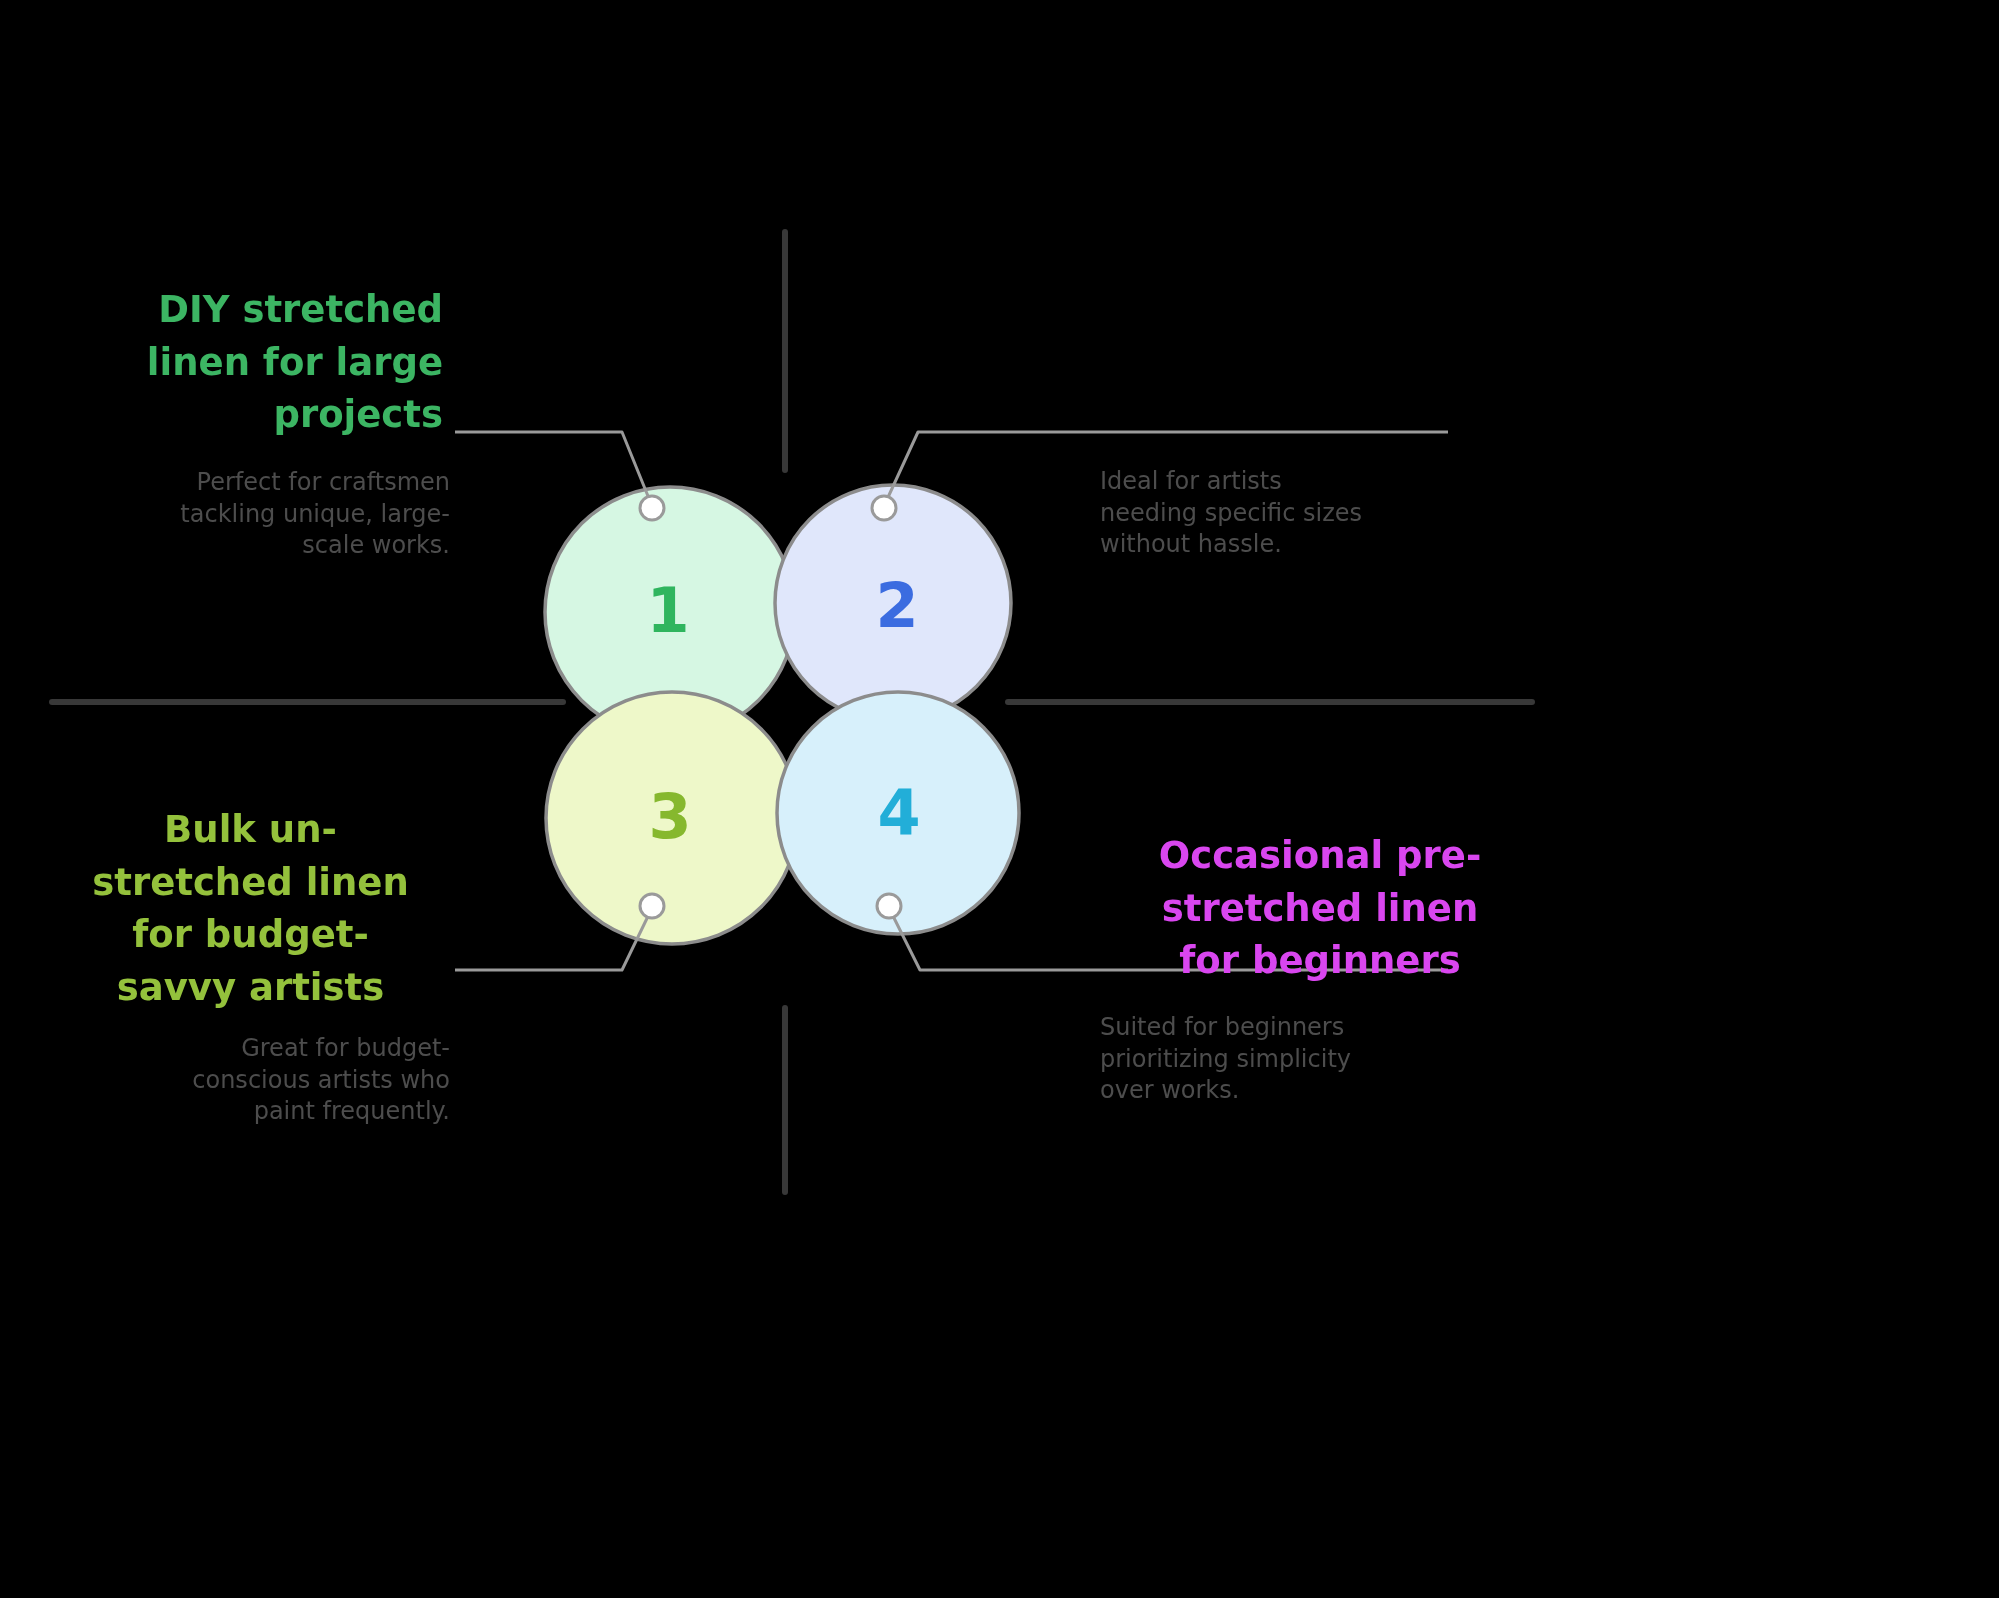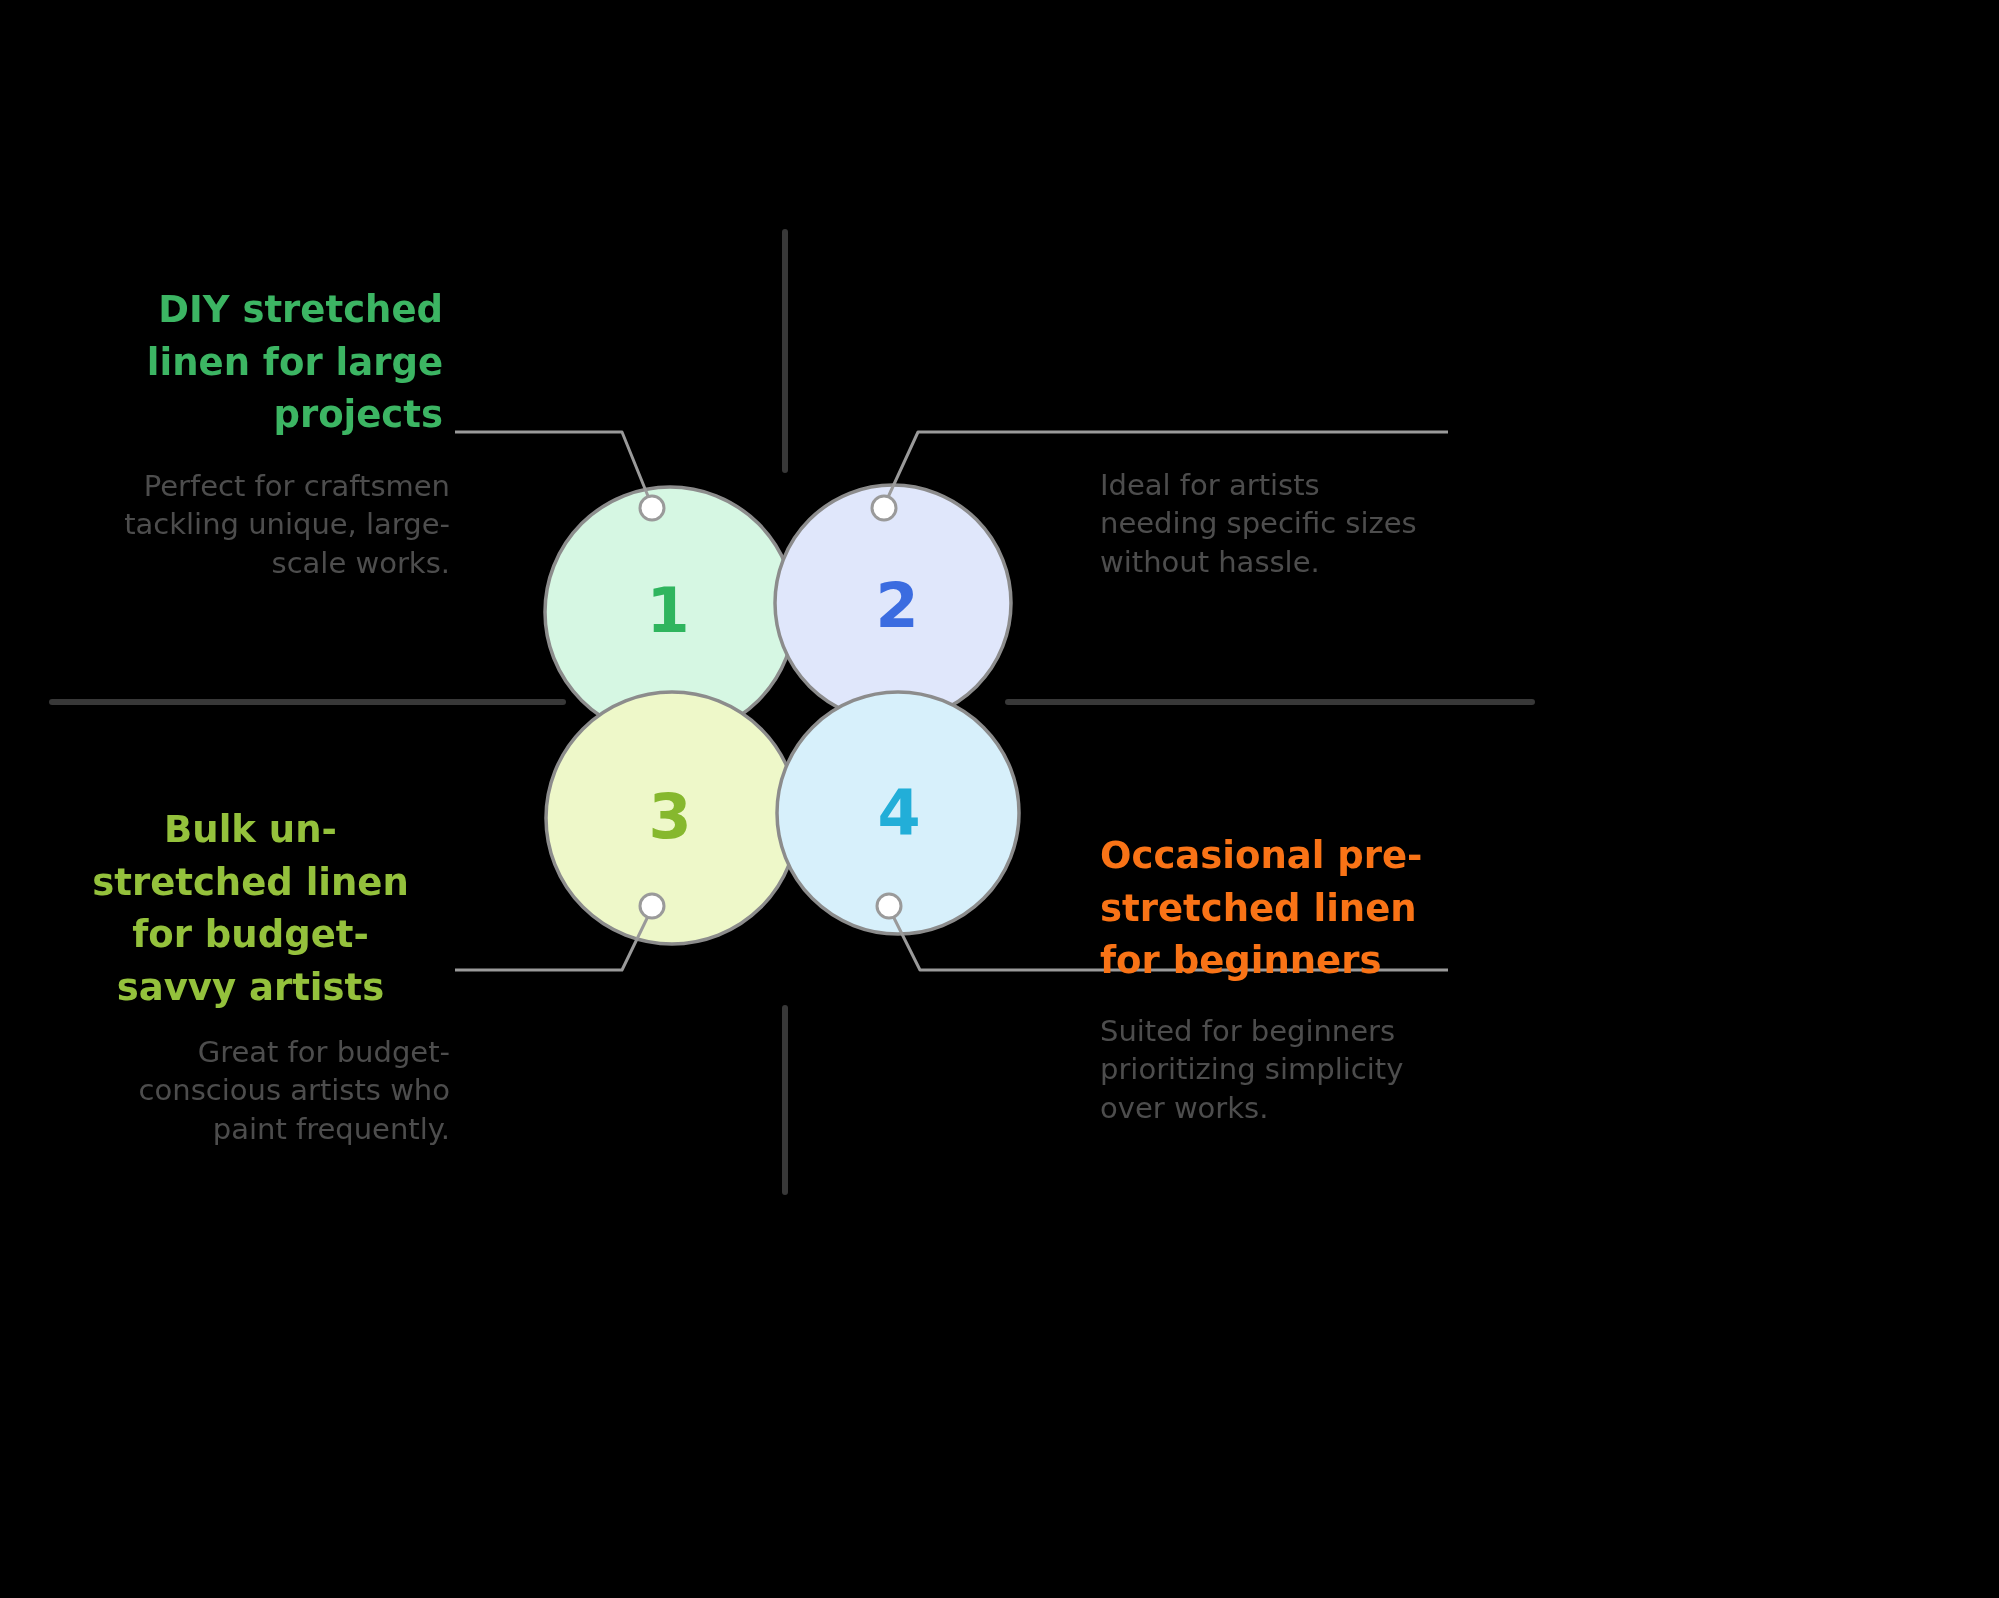--- a/index.html
+++ b/index.html
@@ -58,21 +58,21 @@
   }
   .q-heading {
     position: absolute;
     font-size: 37px;
     font-weight: bold;
     line-height: 1.42;
     white-space: pre-line;
   }
   .q-body {
     position: absolute;
-    font-size: 29px;
+    font-size: 24px;
     font-weight: normal;
     line-height: 1.32;
     white-space: pre-line;
   }
   .q-tl-heading { left: 58px;   top: 284px;  width: 385px; text-align: right; }
   .q-tl-body    { left: 58px;   top: 467px;  width: 392px; text-align: right; }
   .q-tr-heading { left: 1100px; top: 284px;  width: 430px; text-align: left; }
   .q-tr-body    { left: 1100px; top: 466px;  width: 420px; text-align: left; }
   .q-bl-heading { left: 58px;   top: 804px;  width: 385px; text-align: center; }
   .q-bl-body    { left: 58px;   top: 1033px; width: 392px; text-align: right; }
@@ -125,20 +125,20 @@
 without hassle.</div>
 
   <div class="q-heading q-bl-heading" style="color: rgb(148, 193, 60);">Bulk un-
 stretched linen
 for budget-
 savvy artists</div>
   <div class="q-body q-bl-body" style="color: rgb(77, 77, 77);">Great for budget-
 conscious artists who
 paint frequently.</div>
 
-  <div class="q-heading q-br-heading" style="color: #f97316;">Occasional pre-
+  <div class="q-heading q-br-heading" style="color: #d946ef; text-align: center;">Occasional pre-
 stretched linen
 for beginners</div>
   <div class="q-body q-br-body" style="color: rgb(77, 77, 77);">Suited for beginners
 prioritizing simplicity
 over works.</div>
 
 </div>
 
 </body></html>

